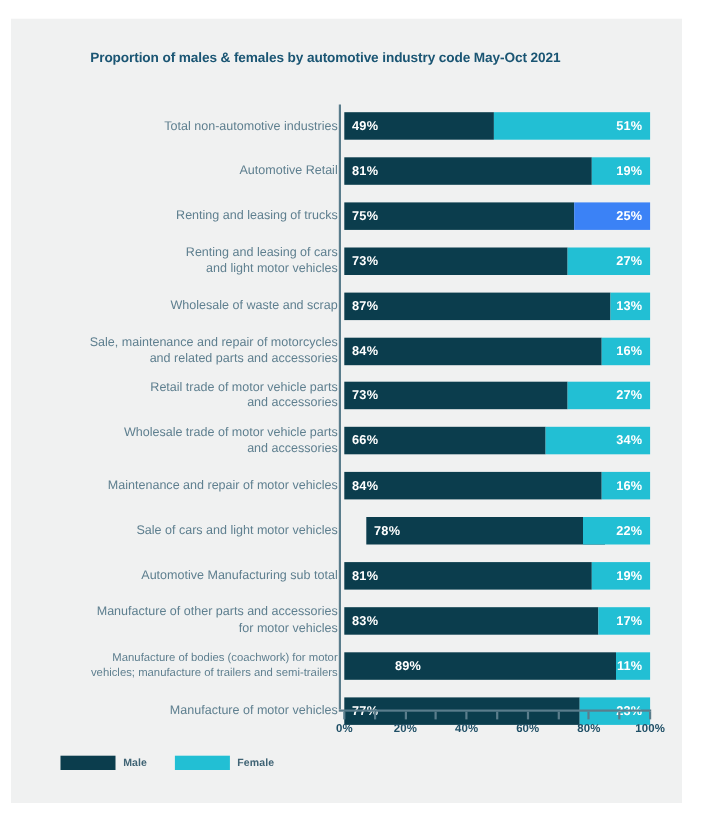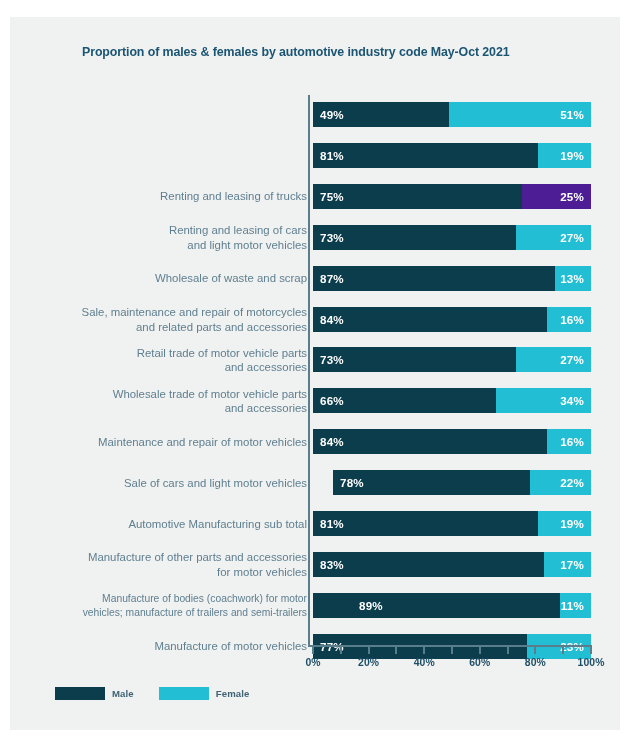--- a/index.html
+++ b/index.html
@@ -167,46 +167,48 @@
 <body>
 
 <div id="page">
   <div id="card">
 
     <div id="chart-title">Proportion of males &amp; females by automotive industry code May-Oct 2021</div>
 
     <div id="plot">
       <div id="rows-container">
           <div class="row" style="top: 85px;">
+            <div class="row-label">Total non-automotive industries</div>
             <div class="bar-wrap">
               <div class="seg seg-male" style="width: 136.22px; background: rgb(11, 61, 77);">
                 <span class="seg-value">49%</span>
               </div>
               <div class="seg seg-female" style="width: 141.78px; background: rgb(34, 191, 212);">
                 <span class="seg-value">51%</span>
               </div>
             </div>
           </div>
           <div class="row" style="top: 125.9px;">
+            <div class="row-label">Automotive Retail</div>
             <div class="bar-wrap">
               <div class="seg seg-male" style="width: 225.18px; background: rgb(11, 61, 77);">
                 <span class="seg-value">81%</span>
               </div>
               <div class="seg seg-female" style="width: 52.82px; background: rgb(34, 191, 212);">
                 <span class="seg-value">19%</span>
               </div>
             </div>
           </div>
           <div class="row" style="top: 166.8px;">
             <div class="row-label">Renting and leasing of trucks</div>
             <div class="bar-wrap">
               <div class="seg seg-male" style="width: 208.5px; background: rgb(11, 61, 77);">
                 <span class="seg-value">75%</span>
               </div>
-              <div class="seg seg-female" style="width: 69.5px; background: #4c1d95;">
+              <div class="seg seg-female" style="width: 69.5px; background: #3b82f6;">
                 <span class="seg-value">25%</span>
               </div>
             </div>
           </div>
           <div class="row" style="top: 207.7px;">
             <div class="row-label">Renting and leasing of cars
 and light motor vehicles</div>
             <div class="bar-wrap">
               <div class="seg seg-male" style="width: 202.94px; background: rgb(11, 61, 77);">
                 <span class="seg-value">73%</span>

